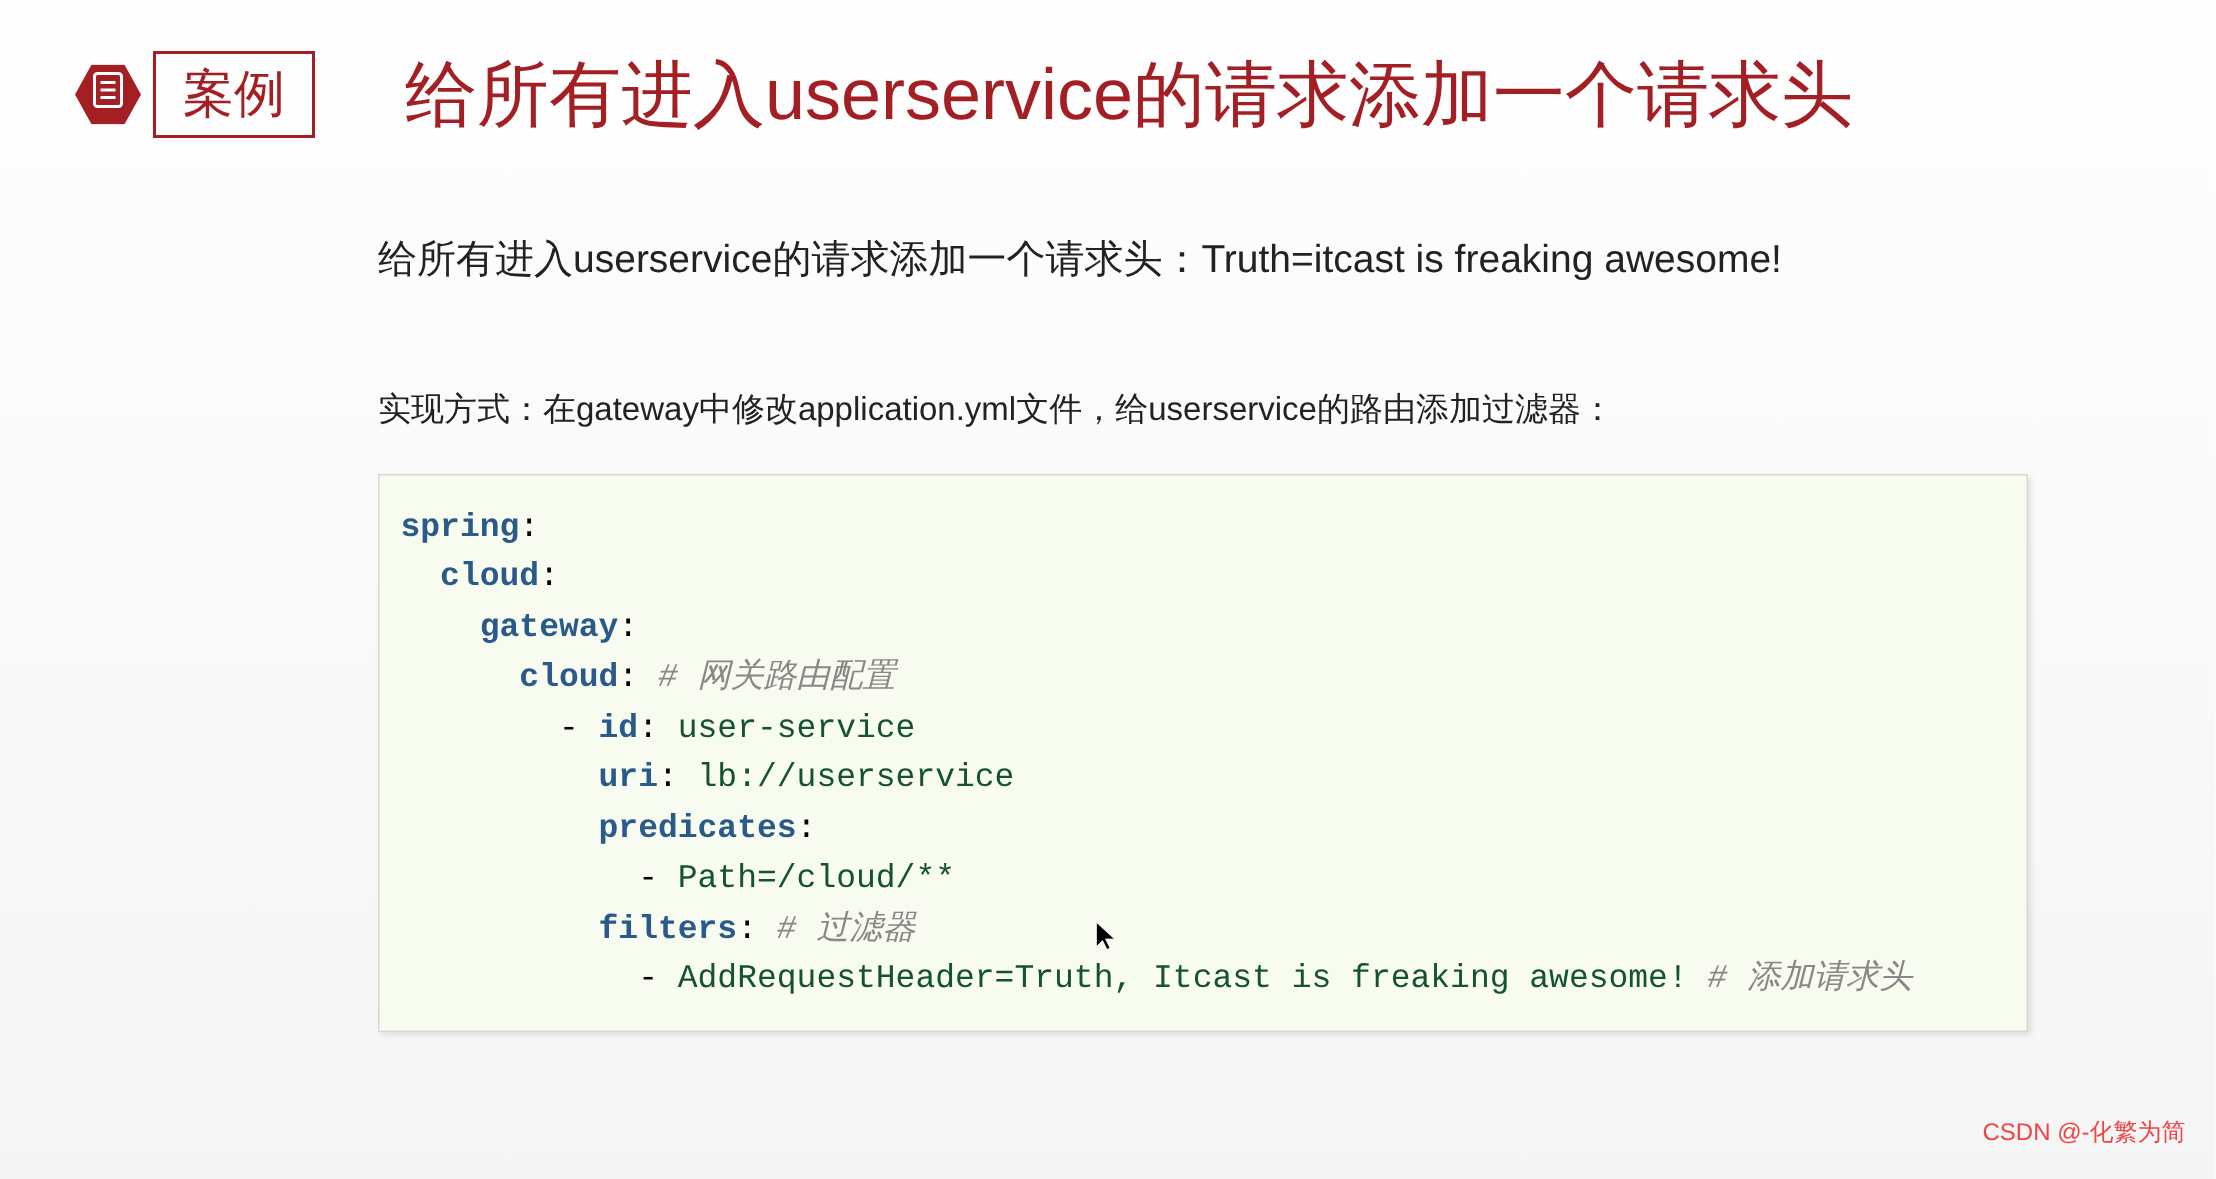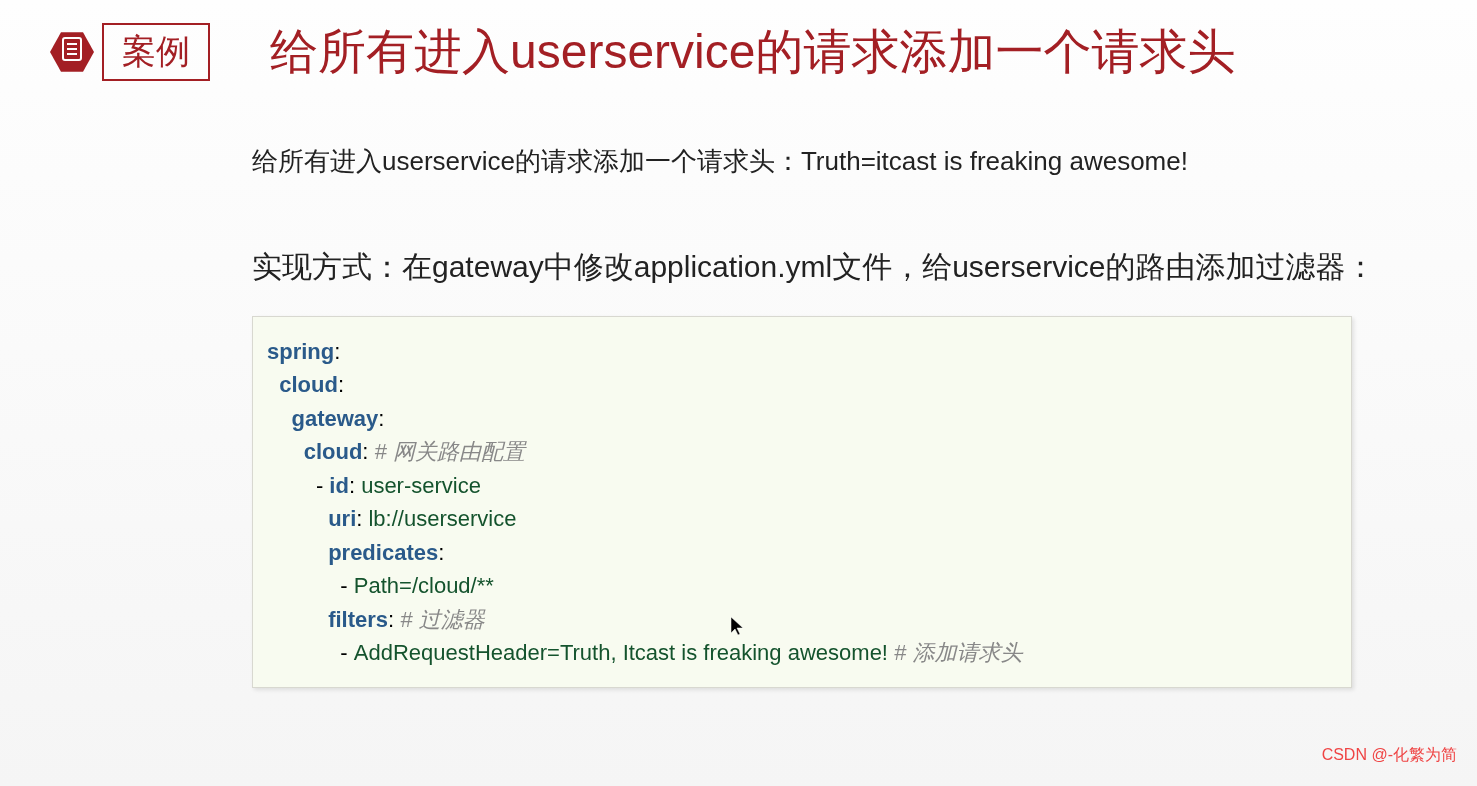--- a/index.html
+++ b/index.html
@@ -9,20 +9,21 @@
       background: linear-gradient(to bottom, #fefefe 0%, #f5f5f5 100%);
       font-family: "Microsoft YaHei", "PingFang SC", sans-serif;
       position: relative;
       overflow: hidden;
     }
     .header {
       display: flex;
       align-items: center;
       padding: 20px 0 0 50px;
       gap: 10px;
+      margin-top: 11px;
     }
     .hex-icon {
       width: 44px;
       height: 44px;
       background: #a31f24;
       display: flex;
       align-items: center;
       justify-content: center;
       clip-path: polygon(25% 5%, 75% 5%, 100% 50%, 75% 95%, 25% 95%, 0% 50%);
       color: white;
@@ -49,30 +50,30 @@
     .content {
       padding: 0 0 0 252px;
       margin-top: 60px;
     }
     .subtitle {
       font-size: 26px;
       color: #222;
       margin-bottom: 68px;
     }
     .impl {
-      font-size: 30px;
+      font-size: 22px;
       color: #222;
       margin-bottom: 28px;
     }
     .code-block {
       background: #f8fbf0;
       border: 1px solid #d8d8d0;
       padding: 18px 14px;
       width: 1100px;
-      font-family: Liberation Sans, sans-serif;
+      font-family: Liberation Mono, monospace;
       font-size: 22px;
       line-height: 1.52;
       white-space: pre;
       box-shadow: 2px 2px 4px rgba(0,0,0,0.1);
       position: relative;
     }
     .key { color: #2a5a8a; font-weight: bold; }
     .val { color: #14532d; }
     .comment { color: #888; font-style: italic; margin-top: 20px; }
     .cursor {

